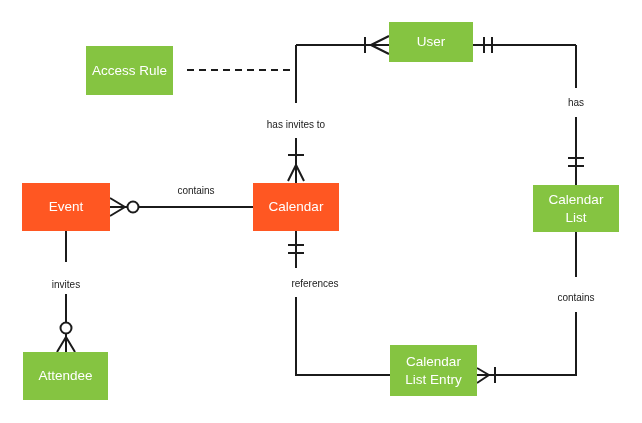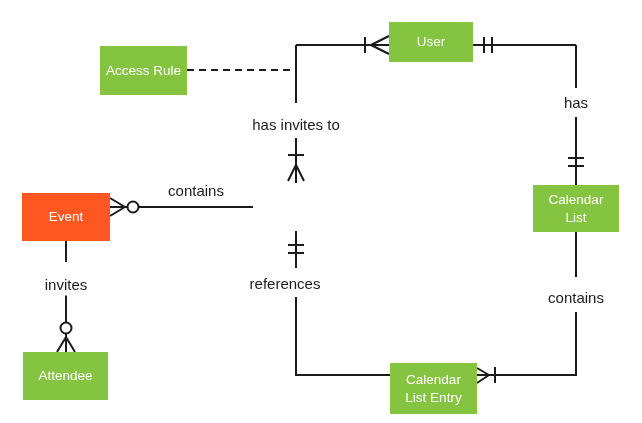--- a/index.html
+++ b/index.html
@@ -24,27 +24,27 @@
   .connector-layer circle{stroke:var(--line);stroke-width:2;fill:#fff;}
   .entity{
     position:absolute;
     display:flex;align-items:center;justify-content:center;
     color:var(--entity-text);
     font-size:13.5px;font-weight:500;
     text-align:center;line-height:1.3;
     padding:0 4px;box-sizing:border-box;
   }
   .entity.green{background:var(--green);}
-  .entity.orange{background:var(--orange);margin-top:10px;}
+  .entity.orange{background:var(--orange);}
   .line-label{
     position:absolute;
     transform:translate(-50%,-50%);
     background:var(--bg);
     color:var(--label-text);
-    font-size:15px;
+    font-size:10px;
     padding:3px 5px;
     white-space:nowrap;
   }
 </style>
 </head>
 <body>
 
 <div class="canvas">
 
   <svg class="connector-layer" width="642" height="423" viewBox="0 0 642 423">
@@ -96,46 +96,49 @@
       <path d="M576 312 V375 H477"></path>
       <path d="M489 375 L477 368 M489 375 L477 383"></path>
       <path d="M495 367 V383"></path>
     </g>
   </svg>
 
   <div class="entity green" style="left:389px;top:22px;width:84px;height:40px">
     <span>User</span>
   </div>
 
-  <div class="entity green" style="left:100px;top:46px;width:87px;height:49px">
+  <div class="entity green" style="left:86px;top:46px;width:87px;height:49px">
     <span>Access Rule</span>
   </div>
 
   <div class="entity orange" style="left:22px;top:183px;width:88px;height:48px">
     <span>Event</span>
   </div>
 
+  <div class="entity orange" style="left:253px;top:183px;width:86px;height:48px">
+    <span>Calendar</span>
+  </div>
 
   <div class="entity green" style="left:23px;top:352px;width:85px;height:48px">
     <span>Attendee</span>
   </div>
 
   <div class="entity green" style="left:533px;top:185px;width:86px;height:47px">
     <span>Calendar List</span>
   </div>
 
-  <div class="entity green" style="left:390px;top:363px;width:87px;height:51px">
+  <div class="entity green" style="left:390px;top:345px;width:87px;height:51px">
     <span>Calendar List Entry</span>
   </div>
 
   <div class="line-label" style="left:296px;top:124px">has invites to</div>
 
   <div class="line-label" style="left:576px;top:102px">has</div>
 
   <div class="line-label" style="left:196px;top:190px">contains</div>
 
   <div class="line-label" style="left:66px;top:284px">invites</div>
 
-  <div class="line-label" style="left:285px;top:283px">references</div>
+  <div class="line-label" style="left:315px;top:283px">references</div>
 
   <div class="line-label" style="left:576px;top:297px">contains</div>
 
 </div>
 
 </body></html>

